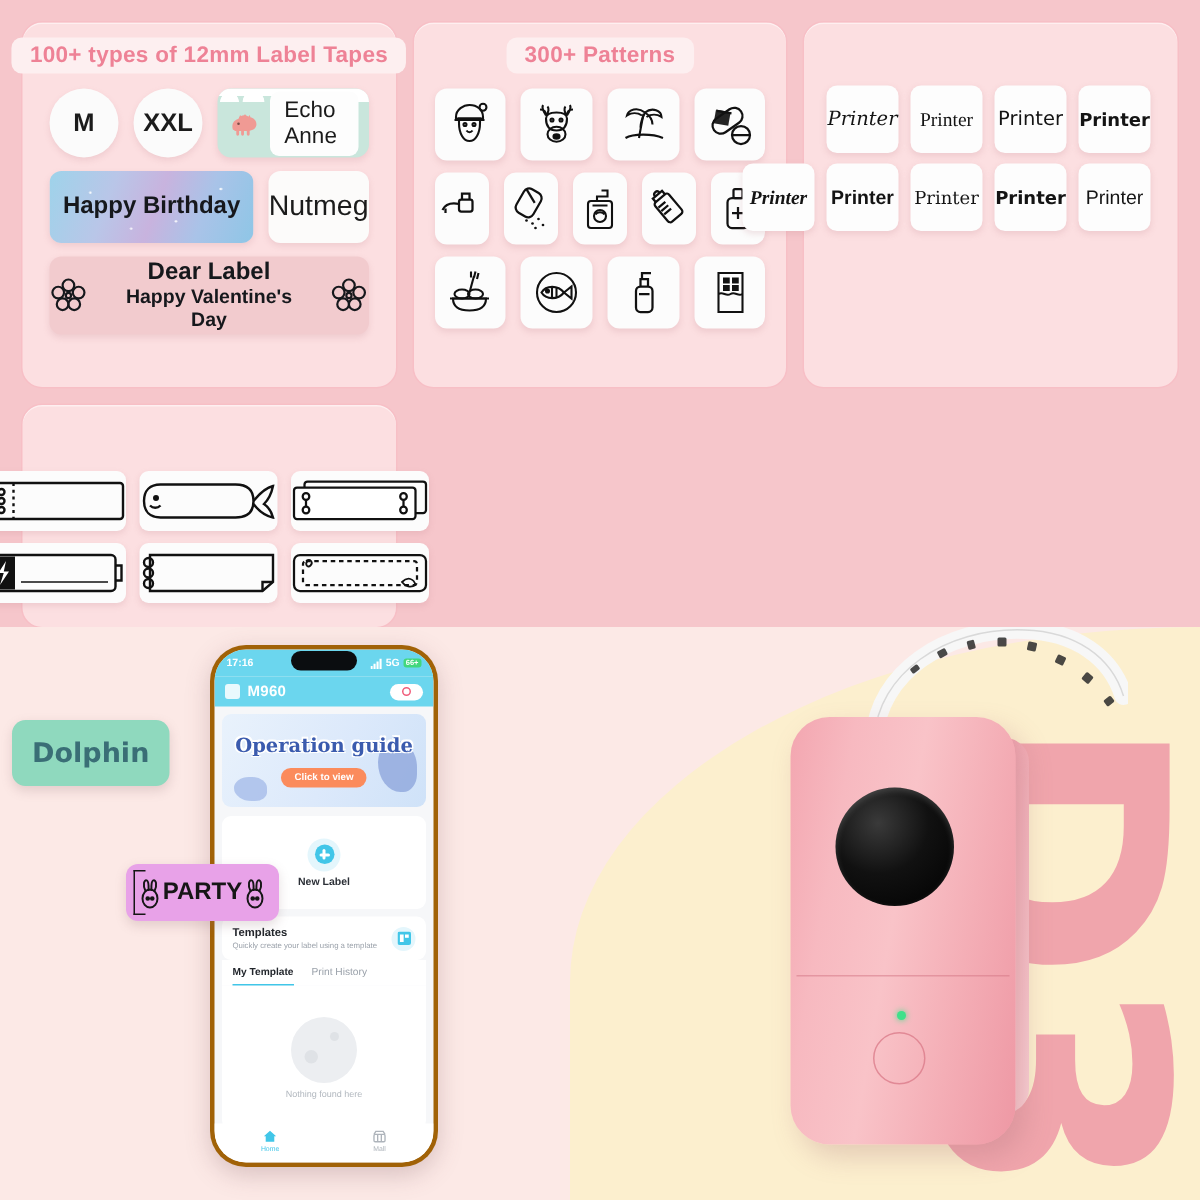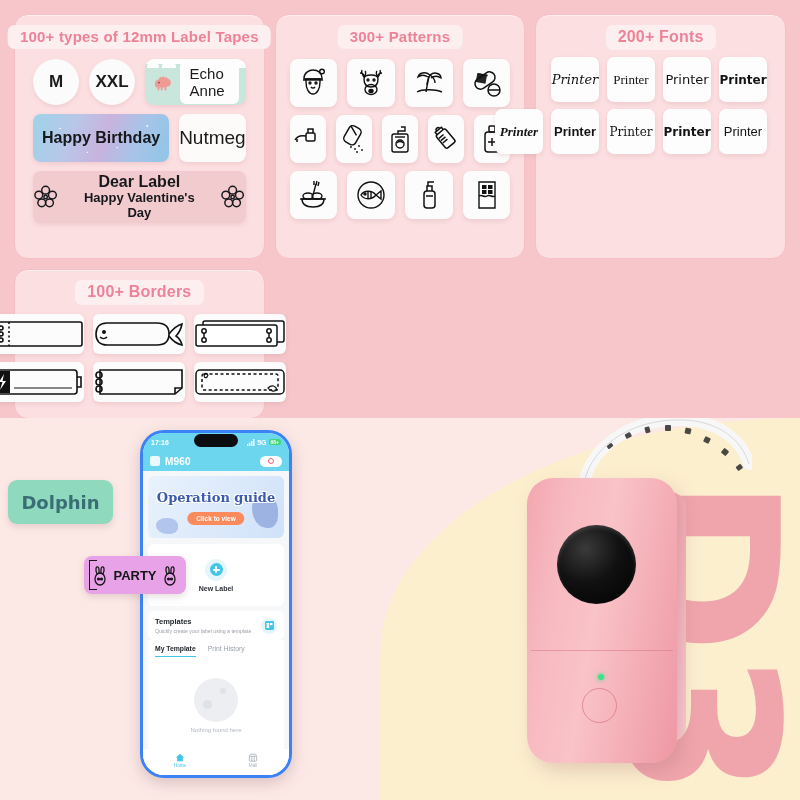--- a/index.html
+++ b/index.html
@@ -156,21 +156,21 @@
     position:absolute; right:8px; top:58px;
     font-size:215px; font-weight:bold; color:#F0A5AC;
     letter-spacing:-6px; line-height:.88;
     writing-mode:vertical-rl;
     font-family:"DejaVu Sans",sans-serif;
   }
 
   
   .phone {
     position:absolute; left:140px; top:12px; width:152px; height:348px;
-    background:#3b82f6; border-radius:24px; padding:3px;
+    background:#a16207; border-radius:24px; padding:3px;
     box-shadow:0 5px 16px rgba(120,80,90,.26);
   }
   .screen {
     width:100%; height:100%; background:#F6F7F9;
     border-radius:21px; overflow:hidden; position:relative;
   }
   .sb {
     height:18px; background:#6BD6EE;
     display:flex; align-items:center; justify-content:space-between;
     padding:0 8px; color:#fff; font-size:7px; font-weight:bold;
@@ -268,24 +268,24 @@
   
   .fl { position:absolute; box-shadow:0 3px 7px rgba(140,110,115,.22); }
   .lbl-dolphin {
     left:8px; top:62px; width:105px; height:44px; border-radius:9px;
     background:#8FD9BE;
     display:flex; align-items:center; justify-content:center;
     font-size:18px; font-weight:bold; color:#3A6E76;
     font-family:"DejaVu Sans",sans-serif;
   }
   .lbl-party {
-    left:84px; top:138px; width:102px; height:38px; border-radius:8px;
+    left:84px; top:158px; width:102px; height:38px; border-radius:8px;
     background:#E8A2E8;
     display:flex; align-items:center; justify-content:center;
-    font-size:13px; font-weight:bold; color:#161616;
+    font-size:16px; font-weight:bold; color:#161616;
     position:absolute;
   }
   .lbl-party .brk { position:absolute; top:4px; bottom:4px; width:8px; border:1.4px solid #161616; }
   .lbl-party .brk.l { left:5px; border-right:none; }
 
   
   .printer { position:absolute; left:527px; top:60px; width:150px; height:285px; }
   .p-body {
     position:absolute; left:0; top:0; width:150px; height:285px;
     border-radius:26px;
@@ -499,40 +499,38 @@
             <rect x="17" y="6" width="4.5" height="4" fill="#111" stroke="none"></rect>
             <rect x="11" y="11" width="4.5" height="4" fill="#111" stroke="none"></rect>
             <rect x="17" y="11" width="4.5" height="4" fill="#111" stroke="none"></rect>
           </svg>
         </div>
       </div>
     </div>
   </section>
 
   <section class="panel">
-    <div class="panel-title big">200+ Fonts</div>
     <div class="fonts-wrap">
       <div class="font-row">
         <div class="font-chip f1">Printer</div>
         <div class="font-chip f2">Printer</div>
         <div class="font-chip f3">Printer</div>
         <div class="font-chip f4">Printer</div>
       </div>
       <div class="font-row">
         <div class="font-chip f5">Printer</div>
         <div class="font-chip f6">Printer</div>
         <div class="font-chip f7">Printer</div>
         <div class="font-chip f8">Printer</div>
         <div class="font-chip f9">Printer</div>
       </div>
     </div>
   </section>
 
   <section class="panel">
-    <div class="panel-title big">100+ Borders</div>
     <div class="bord-wrap">
       <div class="bord-row">
         <div class="bord">
           <svg width="92" height="30" viewBox="0 0 92 30" fill="none" stroke="#111" stroke-width="1.6">
             <rect x="2" y="3" width="88" height="24" rx="2"></rect>
             <path d="M17 3 L17 27" stroke-dasharray="2 2.5"></path>
             <circle cx="9" cy="9" r="2"></circle>
               <circle cx="9" cy="15" r="2"></circle>
               <circle cx="9" cy="21" r="2"></circle>
           </svg>

